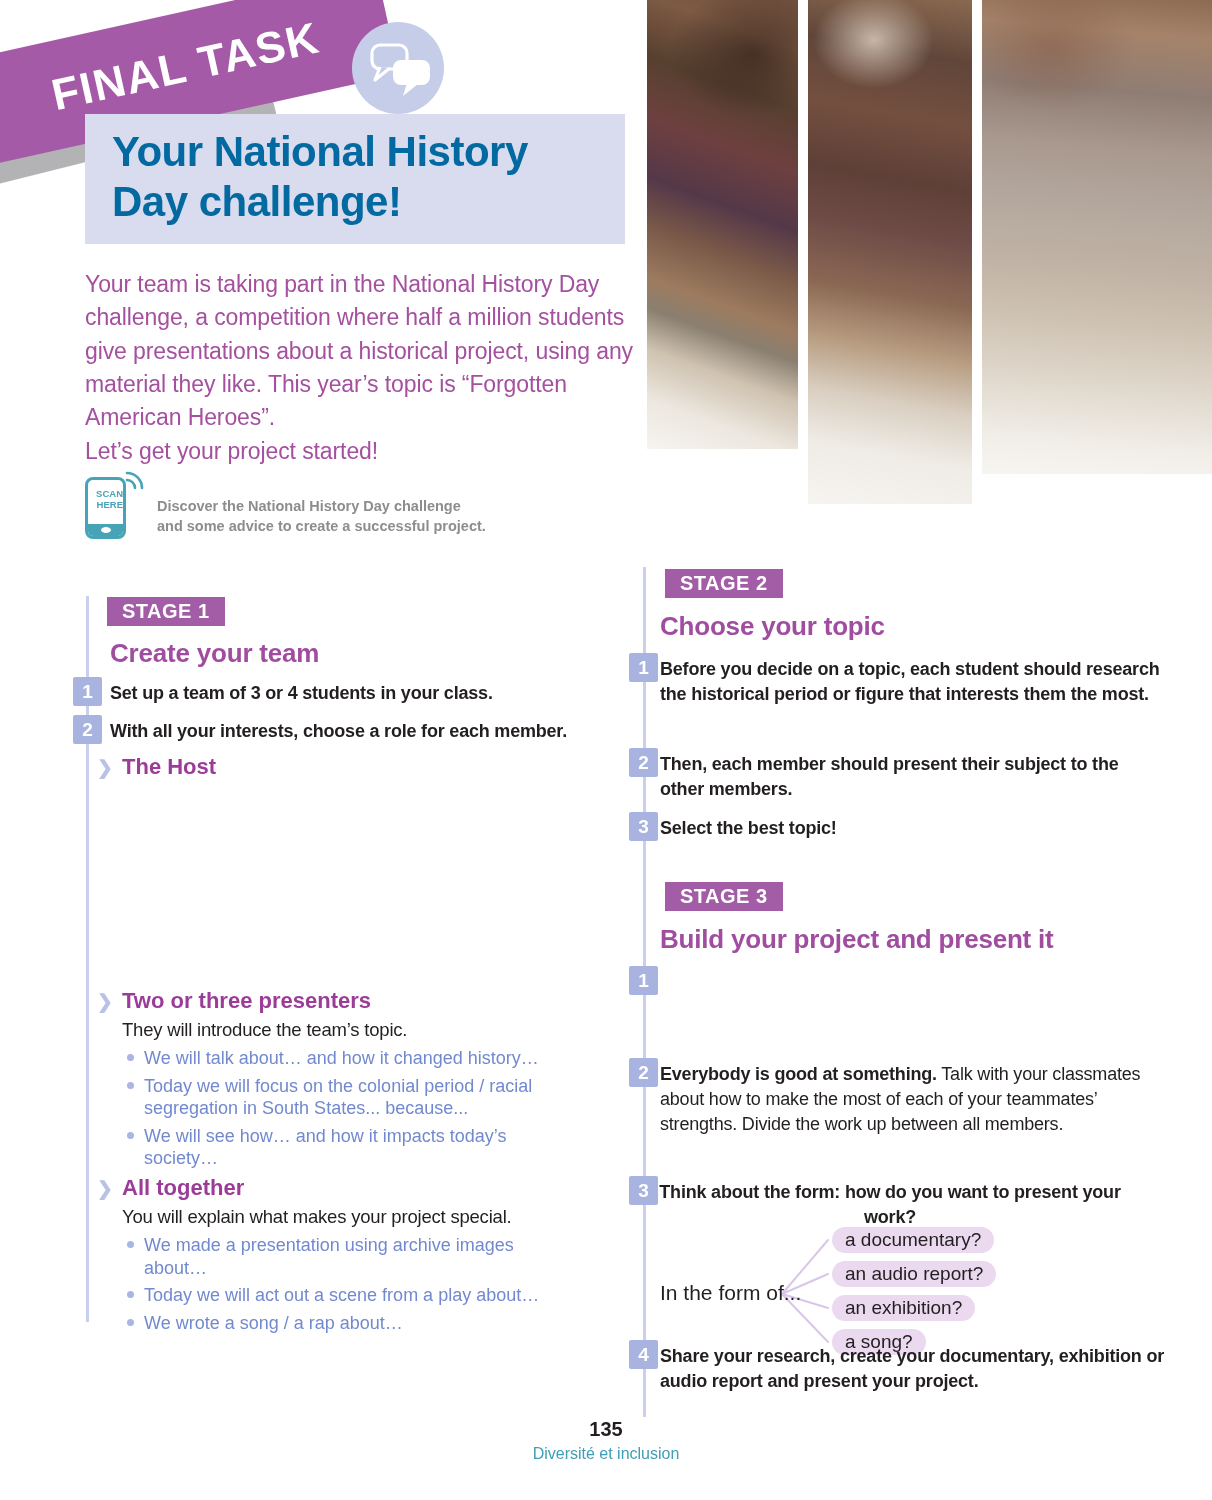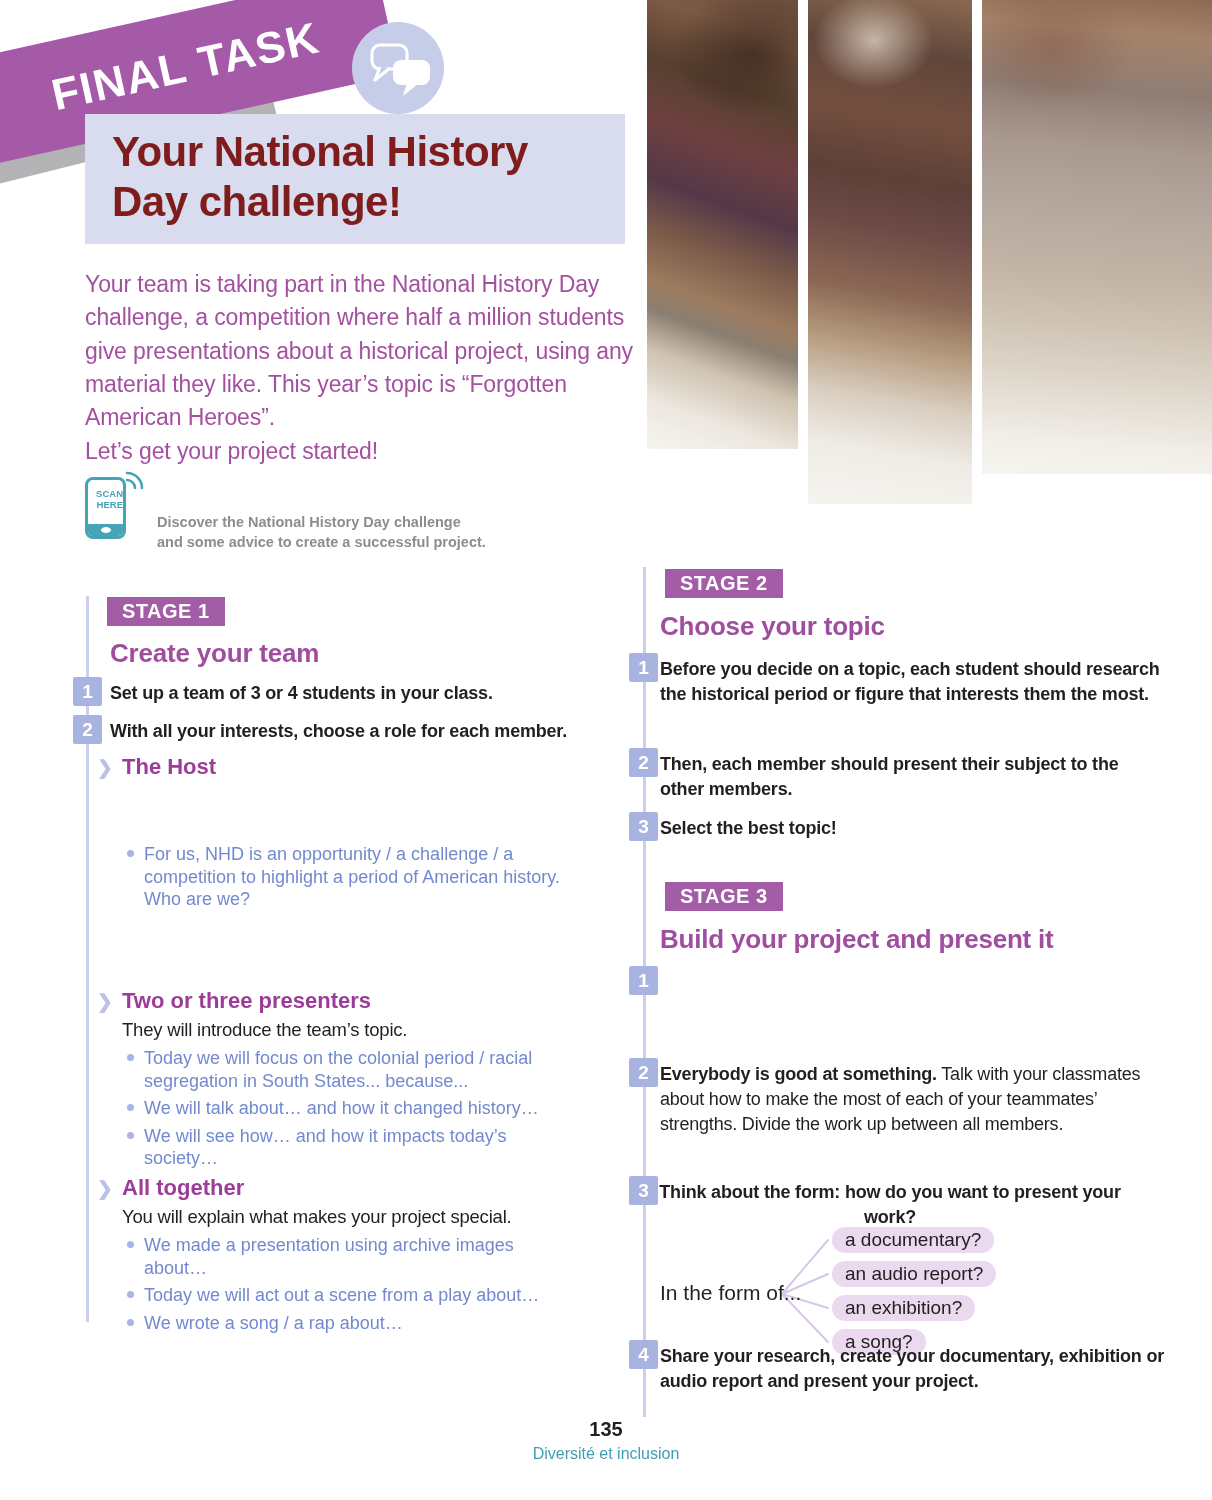--- a/index.html
+++ b/index.html
@@ -25,33 +25,33 @@
   
   .banner-area { position:absolute; left:0; top:0; width:480px; height:190px; overflow:hidden; }
   .banner-shadow { position:absolute; left:-70px; top:62px; width:340px; height:95px; background:#b3b2b5; transform:rotate(-14deg); }
   .banner-ribbon { position:absolute; left:-55px; top:16px; width:448px; height:108px; background:#a55aa8;
     transform:rotate(-12.5deg); display:flex; align-items:center; justify-content:center; padding-left:34px; }
   .banner-ribbon span { color:#fff; font-weight:bold; font-size:44px; letter-spacing:1.5px; white-space:nowrap; }
 
   .speech-icon { position:absolute; left:352px; top:22px; width:92px; height:92px; }
 
   .title-block { position:absolute; left:85px; top:114px; width:540px; height:130px; background:#d9dbee; }
-  .title-block h1 { font-size:42px; font-weight:bold; color:#7f1d1d; line-height:1.2; padding:13px 0 0 27px; letter-spacing:-0.5px; }
+  .title-block h1 { font-size:42px; font-weight:bold; color:#0369a1; line-height:1.2; padding:13px 0 0 27px; letter-spacing:-0.5px; }
 
   .intro { position:absolute; left:85px; top:268px; width:558px; font-size:23px; line-height:1.45; color:#a4509f; letter-spacing:-0.1px; }
 
   .scan-row { position:absolute; left:85px; top:477px; display:flex; align-items:flex-start; gap:10px; width:470px; }
   .phone-wrap { position:relative; width:62px; flex:0 0 auto; }
   .phone { width:41px; height:62px; border:3px solid #47a3b6; border-radius:8px; position:relative; background:#fff; overflow:hidden; }
   .scan-txt { font-size:9.5px; font-weight:bold; color:#47a3b6; text-align:right; margin-top:9px; line-height:1.15; }
   .scan-txt span { display:block; }
   .phone .bar { position:absolute; bottom:0; left:0; width:100%; height:12px; background:#47a3b6; }
   .phone .bar::after { content:""; position:absolute; left:50%; top:50%; transform:translate(-50%,-50%); width:10px; height:6px; border-radius:50%; background:#fff; }
   .arcs { position:absolute; left:40px; top:-9px; }
-  .scan-caption { font-size:14.5px; font-weight:bold; color:#8d8d8d; line-height:1.38; margin-top:35px; }
+  .scan-caption { font-size:14.5px; font-weight:bold; color:#8d8d8d; line-height:1.38; margin-top:19px; }
 
   
   .vline { position:absolute; width:3px; background:#c9cfec; z-index:0; }
   .stage-badge { position:absolute; background:#a35ca6; color:#fff; font-weight:bold; font-size:20px; padding:3px 15px; letter-spacing:0.5px; z-index:2; }
   .stage-heading { position:absolute; color:#a04da0; font-weight:bold; font-size:26px; letter-spacing:-0.2px; }
   .num-sq { position:absolute; width:29px; height:29px; background:#a9b3df; color:#fff; font-weight:bold; font-size:19px;
     display:flex; align-items:center; justify-content:center; border-radius:2px; z-index:2; }
   .step-text { position:absolute; font-size:18px; line-height:1.4; letter-spacing:-0.2px; z-index:2; }
   .chevron { position:absolute; color:#b9c2e6; font-size:19px; font-weight:bold; z-index:2; }
   .role-title { position:absolute; color:#9b3d98; font-weight:bold; font-size:22px; z-index:2; }
@@ -130,30 +130,28 @@
 
   <div class="num-sq" style="left:73px; top:677px;">1</div>
   <p class="step-text" style="left:110px; top:681px; width:520px;"><b>Set up a team of 3 or 4 students in your class.</b><span></span></p>
 
   <div class="num-sq" style="left:73px; top:715px;">2</div>
   <p class="step-text" style="left:110px; top:719px; width:520px;"><b>With all your interests, choose a role for each member.</b><span></span></p>
 
   <span class="chevron" style="left:97px; top:756px;">❯</span>
   <h3 class="role-title" style="left:122px; top:754px;">The Host</h3>
   <ul class="bullets" style="left:125px; top:843px; width:452px;">
-    <li><span class="pre">For us, NHD is an opportunity / a challenge / a competition to highlight a period of American history.
-Who are we?</span></li>
   </ul>
 
   <span class="chevron" style="left:97px; top:990px;">❯</span>
   <h3 class="role-title" style="left:122px; top:988px;">Two or three presenters</h3>
   <p class="role-desc" style="left:122px; top:1017px; width:465px;">They will introduce the team’s topic.</p>
   <ul class="bullets" style="left:125px; top:1047px; width:452px;">
+    <li><span class="pre">We will talk about… and how it changed history…</span></li>
     <li><span class="pre">Today we will focus on the colonial period / racial segregation in South States... because...</span></li>
-    <li><span class="pre">We will talk about… and how it changed history…</span></li>
     <li><span class="pre">We will see how… and how it impacts today’s society…</span></li>
   </ul>
 
   <span class="chevron" style="left:97px; top:1177px;">❯</span>
   <h3 class="role-title" style="left:122px; top:1175px;">All together</h3>
   <p class="role-desc" style="left:122px; top:1204px; width:465px;">You will explain what makes your project special.</p>
   <ul class="bullets" style="left:125px; top:1234px; width:452px;">
     <li><span class="pre">We made a presentation using archive images about…</span></li>
     <li><span class="pre">Today we will act out a scene from a play about…</span></li>
     <li><span class="pre">We wrote a song / a rap about…</span></li>

